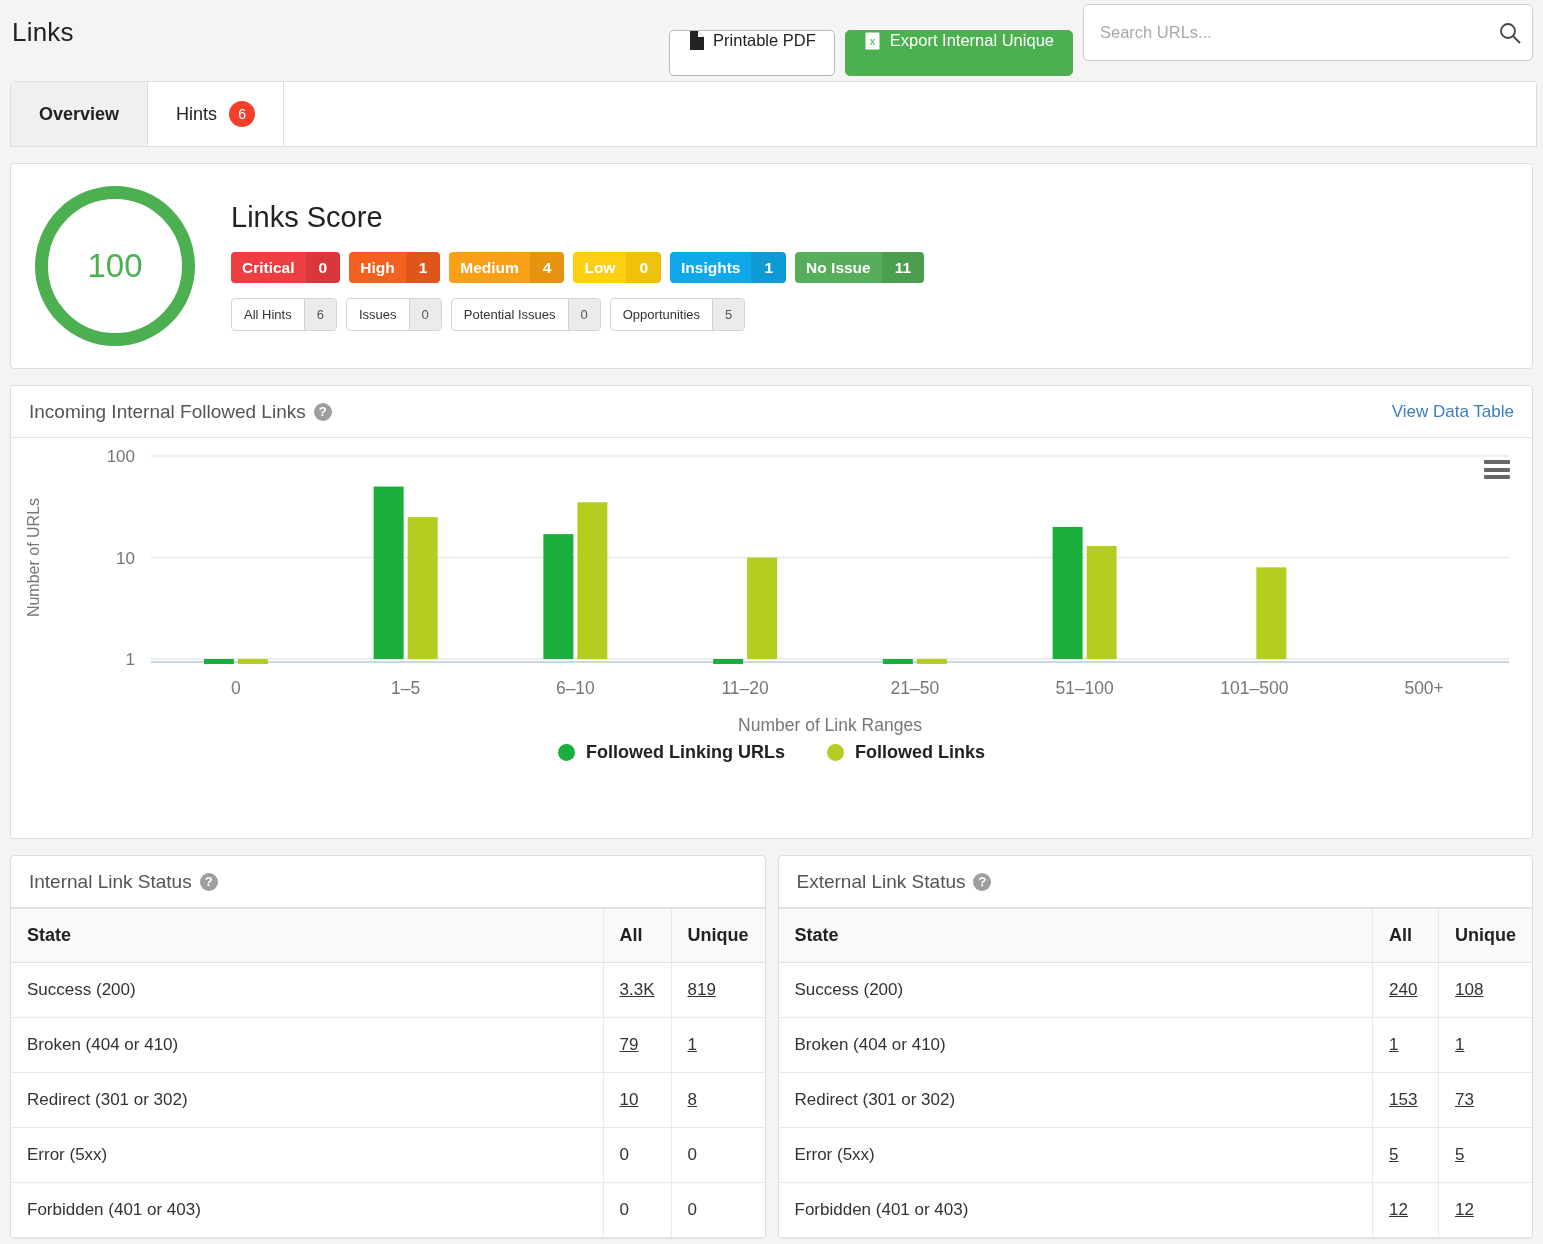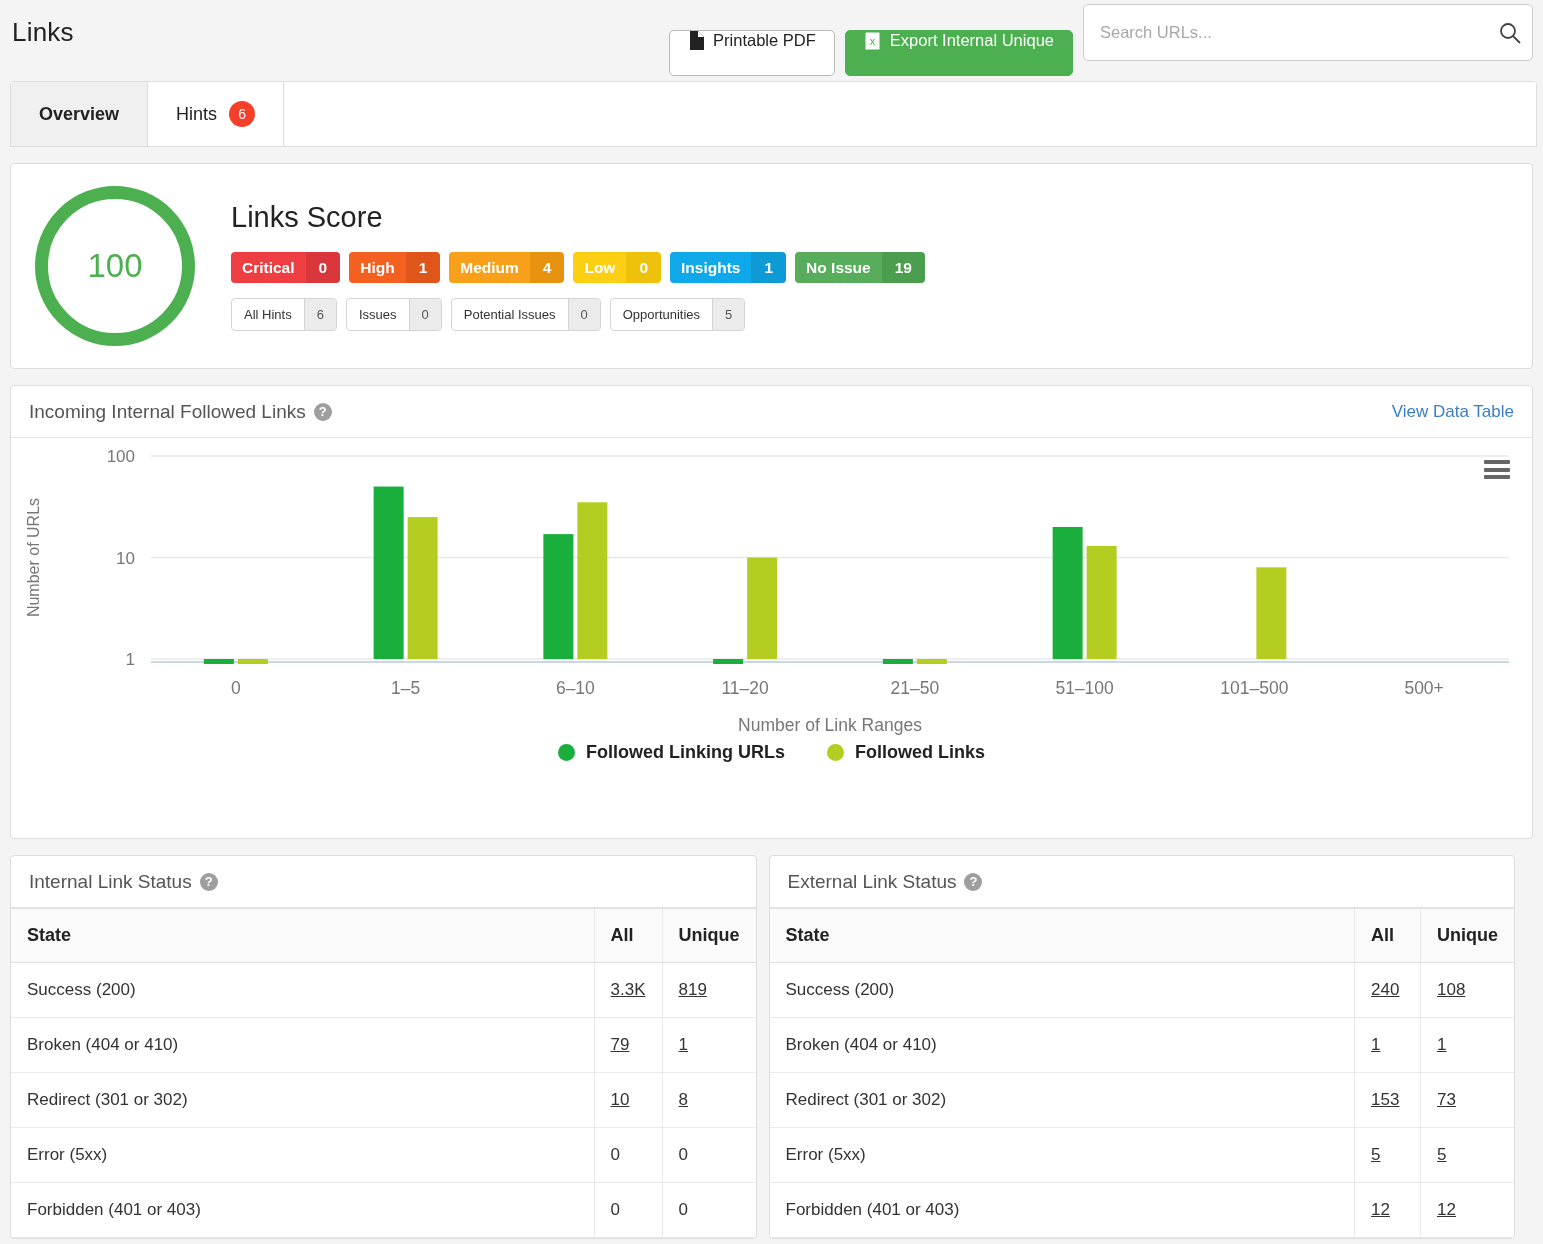--- a/index.html
+++ b/index.html
@@ -121,21 +121,21 @@
   .legend-item { display: flex; align-items: center; gap: 11px; cursor: pointer; }
   .legend-dot { width: 17px; height: 17px; border-radius: 50%; }
   .legend-text { font-size: 18px; color: #222; font-weight: 600; }
   .burger {
     position: absolute; right: 22px; top: 22px; cursor: pointer;
     display: flex; flex-direction: column; gap: 3.5px;
   }
   .burger span { display: block; width: 26px; height: 4px; background: #666; border-radius: 1px; }
 
   
-  .bottom-row { display: flex; gap: 12px; margin: 16px 28px 0 10px; }
+  .bottom-row { display: flex; gap: 12px; margin: 16px 10px 0 10px; }
   .bottom-col { flex: 1; min-width: 0; }
   .bottom-col .card { margin: 0; }
   table { width: 100%; border-collapse: collapse; }
   thead th {
     background: #fafafa; font-size: 18px; color: #222; font-weight: bold;
     text-align: left; padding: 16px 16px; border-bottom: 1px solid #e0e0e0;
     border-top: 1px solid #e0e0e0;
   }
   thead th.num { border-left: 1px solid #e8e8e8; width: 66px; }
   tbody td {
@@ -219,21 +219,21 @@
           <div class="sev">
             <span class="sev-label" style="background: rgb(252, 207, 19);">Low</span>
             <span class="sev-count" style="background: rgb(238, 194, 12);">0</span>
           </div>
           <div class="sev">
             <span class="sev-label" style="background: rgb(15, 168, 232);">Insights</span>
             <span class="sev-count" style="background: rgb(13, 154, 213);">1</span>
           </div>
           <div class="sev">
             <span class="sev-label" style="background: rgb(87, 173, 91);">No Issue</span>
-            <span class="sev-count" style="background: rgb(74, 158, 78);">19</span>
+            <span class="sev-count" style="background: rgb(74, 158, 78);">11</span>
           </div>
         </div>
       <div class="chip-row" id="chip-row">
           <div class="chip">
             <span class="chip-label">All Hints</span>
             <span class="chip-count">6</span>
           </div>
           <div class="chip">
             <span class="chip-label">Issues</span>
             <span class="chip-count">0</span>

